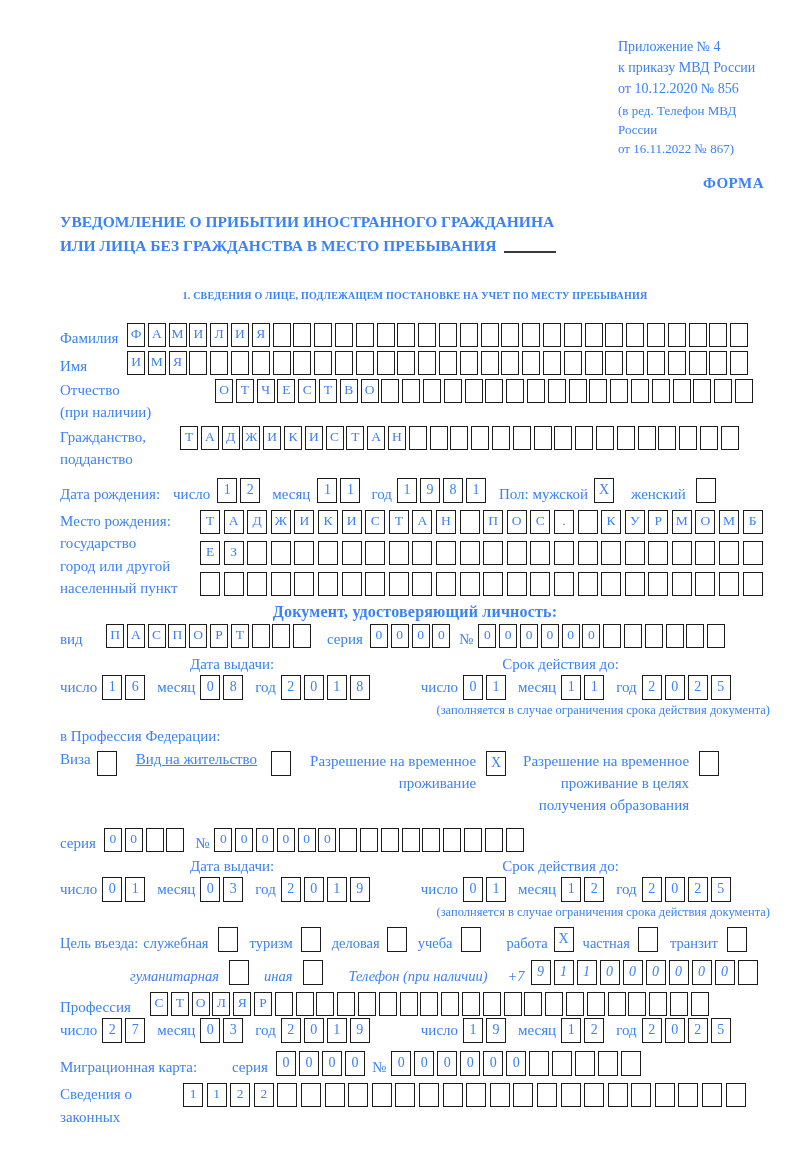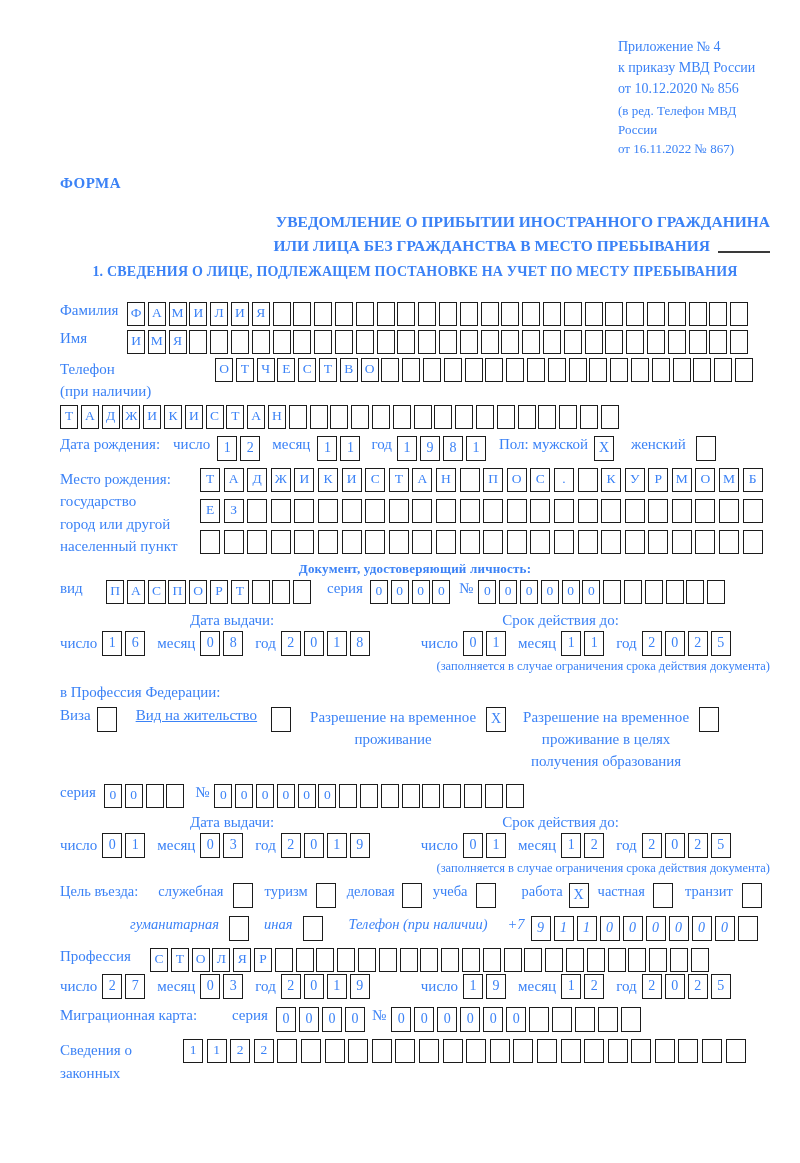--- a/index.html
+++ b/index.html
@@ -2,44 +2,44 @@
 <html><head>
 <meta charset="utf-8">
 <style>
   html,body{margin:0;padding:0;background:#fff;}
   .page{position:relative;width:800px;height:1163px;box-sizing:border-box;
         padding:36px 30px 0 60px;background:#fff;color:#3b82f6;
         font-family:"Liberation Serif","DejaVu Serif",serif;overflow:hidden;}
   
   .hdr-block{margin-left:558px;font-size:14px;line-height:1.5;}
   .hdr-sub{margin-left:558px;font-size:13px;line-height:1.45;margin-top:3px;}
-  .forma{text-align:left;padding-right:6px;font-weight:bold;font-size:15px;margin-top:16px;letter-spacing:.5px;}
+  .forma{text-align:right;padding-right:6px;font-weight:bold;font-size:15px;margin-top:16px;letter-spacing:.5px;}
   
-  .title{text-align:right;font-weight:bold;font-size:15.5px;line-height:1.55;margin-top:18px;}
+  .title{text-align:left;font-weight:bold;font-size:15.5px;line-height:1.55;margin-top:18px;}
   .blank-line{display:inline-block;width:52px;border-bottom:2px solid #3a3a3a;transform:translateY(2px);margin-left:8px;}
-  .sec{font-weight:bold;font-size:14px;margin-top:6px;text-align:center;letter-spacing:.2px;}
+  .sec{font-weight:bold;font-size:10px;margin-top:32px;text-align:center;letter-spacing:.2px;}
   
-  .row{display:flex;align-items:flex-start;margin-top:4px;font-size:15px;}
+  .row{display:flex;align-items:flex-end;margin-top:4px;font-size:15px;}
   .row.top{align-items:flex-start;}
   .lbl{flex:0 0 auto;}
   .lbl .ln{display:block;line-height:1.5;}
   .stack>*{margin-bottom:7px;}
   
   .cells{display:flex;flex:0 0 auto;}
   .cell{box-sizing:border-box;width:18px;height:24px;border:1.6px solid #1c1c1c;margin-right:2.8px;
         text-align:center;font-size:13.5px;line-height:20px;}
   .cells.md .cell{width:20px;margin-right:3.6px;}
   .cells.lg .cell{width:20px;height:25px;margin-right:3px;font-size:14px;line-height:21px;}
   
   .dlr{display:flex;font-size:15px;margin-top:8px;}
   .dvr{display:flex;align-items:center;font-size:15px;margin-top:2px;}
   .dvr .w{margin:0 5px 0 9px;}
   .dvr .w:first-child{margin-left:0;}
   .note{font-size:12.5px;text-align:right;margin-top:3px;}
-  .opt-label{text-align:center;line-height:1.45;font-size:15px;}
+  .opt-label{text-align:right;line-height:1.45;font-size:15px;}
 </style>
 </head>
 <body>
 
 <div class="page">
 
   <div class="hdr-block">
     <div>Приложение № 4</div>
     <div>к приказу МВД России</div>
     <div>от 10.12.2020 № 856</div>
@@ -124,21 +124,21 @@
         <span class="cell"></span>
         <span class="cell"></span>
         <span class="cell"></span>
         <span class="cell"></span>
         <span class="cell"></span>
       </span>
   </div>
 
   <div class="row top">
     <span class="lbl" style="width:155px;">
-      <span class="ln">Телефон</span>
+      <span class="ln">Отчество</span>
       <span class="ln">(при наличии)</span>
     </span>
     <span class="cells">
         <span class="cell">О</span>
         <span class="cell">Т</span>
         <span class="cell">Ч</span>
         <span class="cell">Е</span>
         <span class="cell">С</span>
         <span class="cell">Т</span>
         <span class="cell">В</span>
@@ -158,20 +158,24 @@
         <span class="cell"></span>
         <span class="cell"></span>
         <span class="cell"></span>
         <span class="cell"></span>
         <span class="cell"></span>
         <span class="cell"></span>
       </span>
   </div>
 
   <div class="row top" style="margin-top:2px;">
+    <span class="lbl" style="width:120px;">
+      <span class="ln">Гражданство,</span>
+      <span class="ln">подданство</span>
+    </span>
     <span class="cells">
         <span class="cell">Т</span>
         <span class="cell">А</span>
         <span class="cell">Д</span>
         <span class="cell">Ж</span>
         <span class="cell">И</span>
         <span class="cell">К</span>
         <span class="cell">И</span>
         <span class="cell">С</span>
         <span class="cell">Т</span>
@@ -307,21 +311,21 @@
           <span class="cell"></span>
           <span class="cell"></span>
           <span class="cell"></span>
           <span class="cell"></span>
           <span class="cell"></span>
           <span class="cell"></span>
         </span>
     </span>
   </div>
 
-  <div class="sec" style="margin-top:0;font-size:13px;">Документ, удостоверяющий личность:</div>
+  <div class="sec" style="margin-top:0;font-size:16px;">Документ, удостоверяющий личность:</div>
 
   <div class="row" style="margin-top:3px;">
     <span class="lbl" style="width:46px;">вид</span>
     <span class="cells">
         <span class="cell">П</span>
         <span class="cell">А</span>
         <span class="cell">С</span>
         <span class="cell">П</span>
         <span class="cell">О</span>
         <span class="cell">Р</span>
@@ -491,21 +495,21 @@
         <span class="cell">2</span>
         <span class="cell">0</span>
         <span class="cell">2</span>
         <span class="cell">5</span>
       </span>
   </div>
   <div class="note">(заполняется в случае ограничения срока действия документа)</div>
 
   <div class="row" style="margin-top:7px;font-size:14.5px;">
     <span>Цель въезда:</span>
-    <span style="margin-left:20px;">служебная</span>
+    <span style="margin-left:5px;">служебная</span>
     <span class="cells lg" style="margin-left:9px;">
         <span class="cell"></span>
       </span>
     <span style="margin-left:9px;">туризм</span>
     <span class="cells lg" style="margin-left:8px;">
         <span class="cell"></span>
       </span>
     <span style="margin-left:8px;">деловая</span>
     <span class="cells lg" style="margin-left:7px;">
         <span class="cell"></span>

